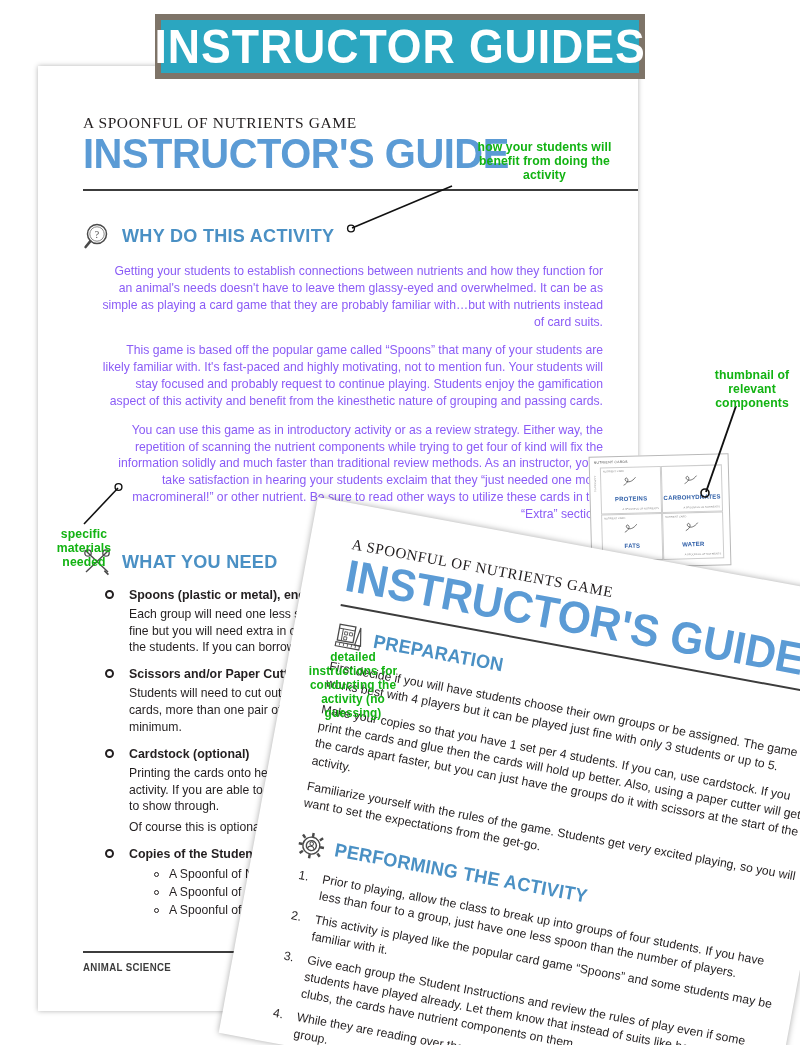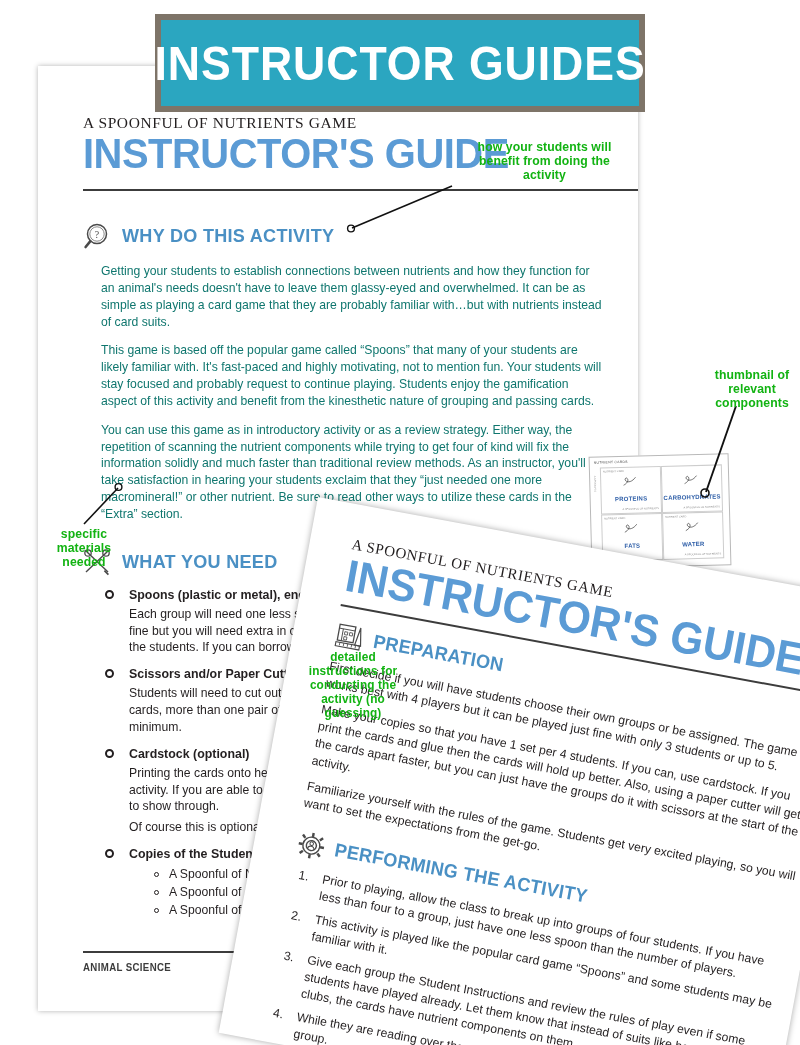--- a/index.html
+++ b/index.html
@@ -6,21 +6,21 @@
   html, body {
     width: 800px; height: 1045px;
     background: #ffffff;
     font-family: "Liberation Sans", sans-serif;
     overflow: hidden;
   }
   #stage { position: relative; width: 800px; height: 1045px; background: #fff; }
 
   
   .banner {
-    position: absolute; left: 155px; top: 14px; width: 490px; height: 98px;
+    position: absolute; left: 155px; top: 14px; width: 490px; height: 65px;
     background: #2ba6c0; border: 6px solid #7e7468;
     display: flex; align-items: center; justify-content: center;
   }
   .banner-text {
     color: #ffffff; font-weight: bold; font-size: 48px;
     letter-spacing: 1px; font-family: "Liberation Sans Narrow","Liberation Sans",sans-serif;
     transform: scaleX(0.93); white-space: nowrap;
   }
 
   
@@ -48,22 +48,22 @@
 
   .sec-head { display: flex; align-items: center; gap: 9px; margin-top: 22px; }
   .sec-title {
     font-family: "Liberation Sans Narrow","Liberation Sans",sans-serif;
     font-weight: bold; font-size: 19px; color: #4a90c4;
     letter-spacing: 0.3px; transform: scaleX(0.95); transform-origin: left;
   }
   .sec-icon { width: 30px; height: 30px; flex: 0 0 30px; }
 
   .body-p {
-    font-size: 12.2px; line-height: 1.38; color: #0f766e;
-    margin-top: 12px; text-align: left;
+    font-size: 12.2px; line-height: 1.38; color: #8b5cf6;
+    margin-top: 12px; text-align: right;
   }
   .indent { margin-left: 18px; }
 
   
   .blist { margin-top: 10px; margin-left: 18px; }
   .bitem { position: relative; padding-left: 28px; margin-top: 11px; }
   .bmark {
     position: absolute; left: 4px; top: 2px; width: 9px; height: 9px;
     border: 2.2px solid #231f20; border-radius: 50%;
   }

